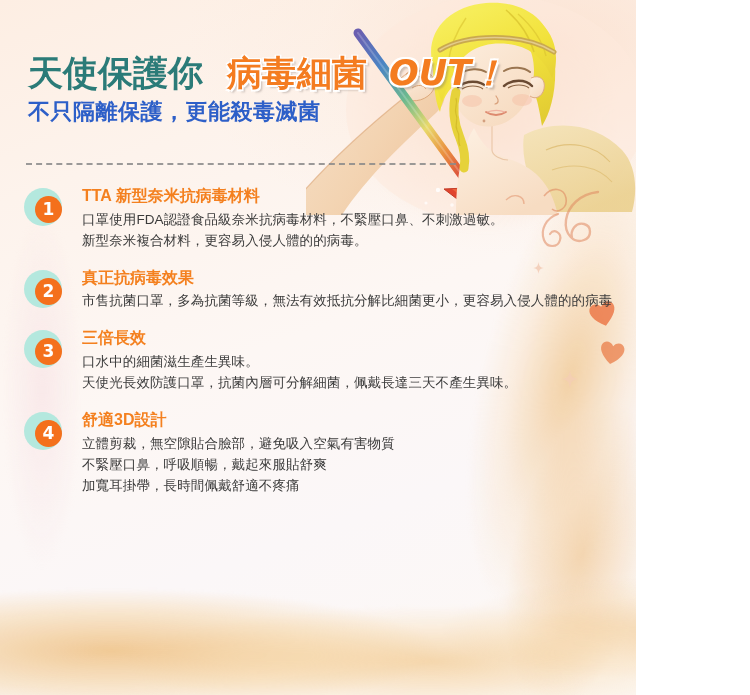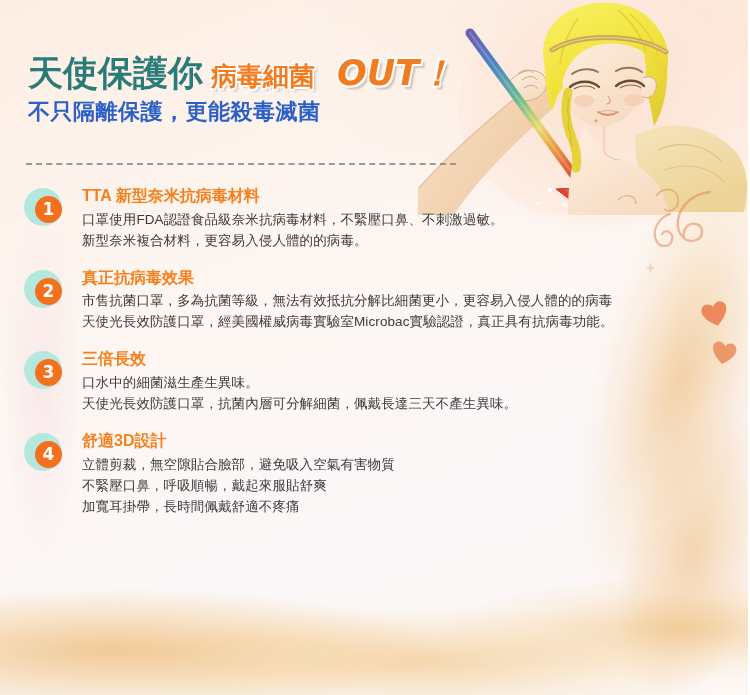--- a/index.html
+++ b/index.html
@@ -8,21 +8,21 @@
   }
   body {
     width: 750px;
     height: 695px;
     overflow: hidden;
     font-family: "Liberation Sans", "DejaVu Sans", sans-serif;
   }
 
   #page {
     position: relative;
-    width: 748px;
+    width: 636px;
     height: 695px;
     overflow: hidden;
     background:
       radial-gradient(ellipse 520px 300px at 88% 6%, rgba(250,214,190,0.55) 0%, rgba(252,232,216,0.25) 45%, rgba(255,255,255,0) 72%),
       linear-gradient(160deg, #fdeee3 0%, #fdf3ec 22%, #fdf7f4 48%, #fbf7f8 70%, #fdf8f4 100%);
   }
 
   
   .wash {
     position: absolute;
@@ -114,24 +114,24 @@
     white-space: nowrap;
   }
   .title-main {
     font-size: 35px;
     font-weight: bold;
     color: #2b7b78;
     letter-spacing: 0px;
     line-height: 1.15;
   }
   .title-accent {
-    font-size: 26px;
+    font-size: 35px;
     font-weight: bold;
     color: #f47c20;
-    margin-left: 8px;
+    margin-left: 24px;
     text-shadow:
       1.6px 1.6px 0 #ffffff,
       -1.4px -1.4px 0 #ffffff,
       1.6px -1.4px 0 #ffffff,
       -1.4px 1.6px 0 #ffffff,
       3px 3px 2px rgba(120,110,105,0.35);
     line-height: 1.15;
   }
   .title-out {
     font-size: 35px;
@@ -400,21 +400,20 @@
     </div>
 
     <div class="feature f2">
       <div class="badge-wrap">
         <div class="badge-disc"></div>
         <div class="badge-num">2</div>
       </div>
       <div class="feature-body">
         <div class="feature-title">真正抗病毒效果</div>
         <div class="feature-line">市售抗菌口罩，多為抗菌等級，無法有效抵抗分解比細菌更小，更容易入侵人體的的病毒</div>
-        <div class="feature-line">天使光長效防護口罩，經美國權威病毒實驗室Microbac實驗認證，真正具有抗病毒功能。</div>
       </div>
     </div>
 
     <div class="feature f3">
       <div class="badge-wrap">
         <div class="badge-disc"></div>
         <div class="badge-num">3</div>
       </div>
       <div class="feature-body">
         <div class="feature-title">三倍長效</div>

